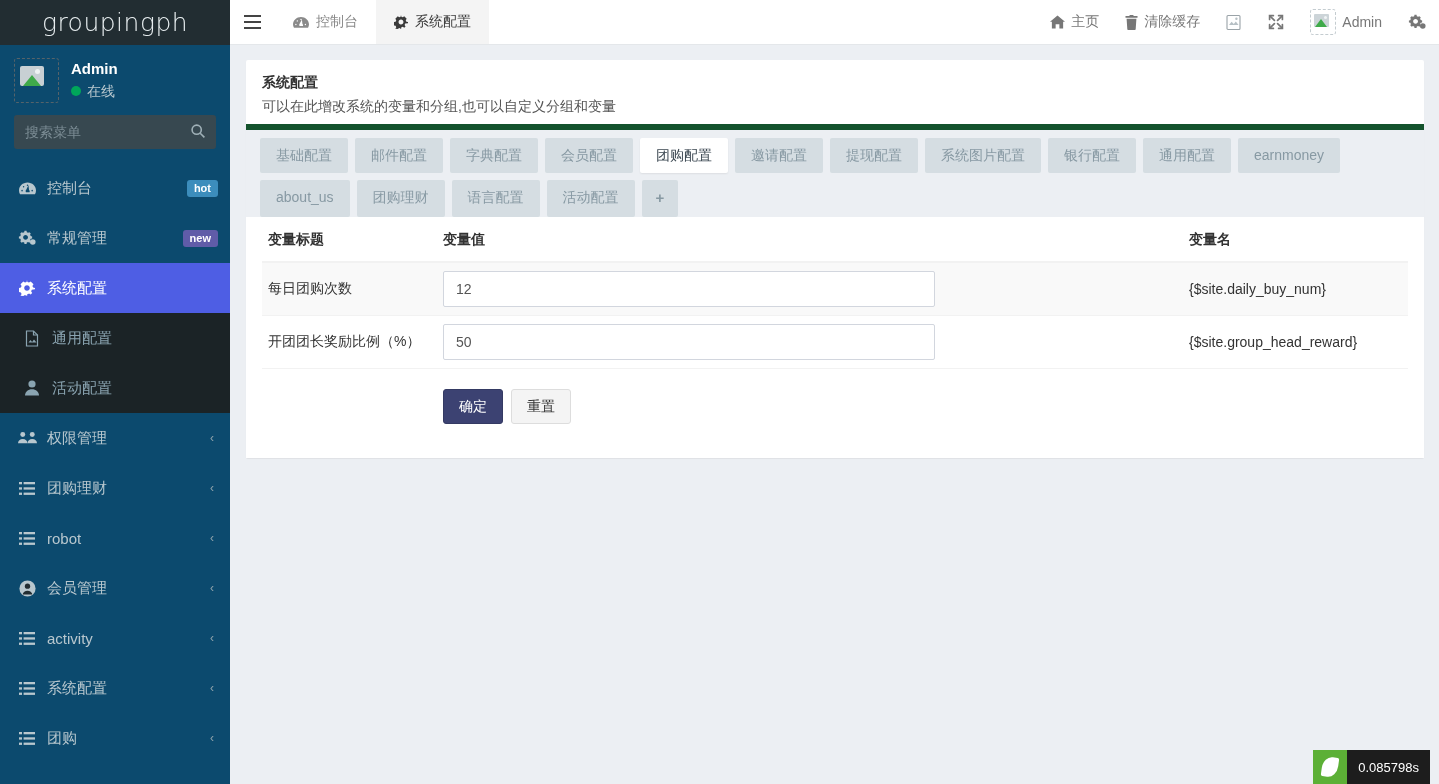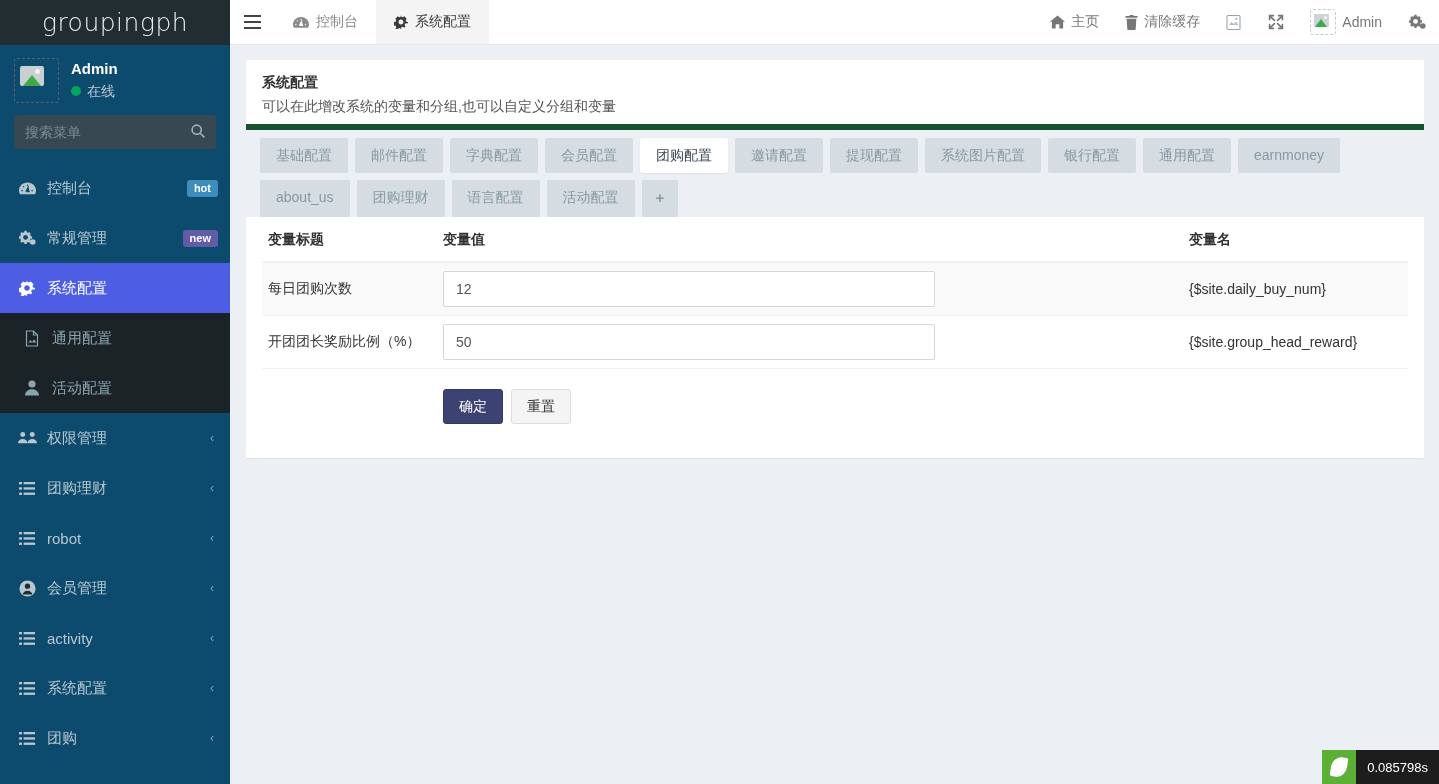--- a/index.html
+++ b/index.html
@@ -247,21 +247,21 @@
     line-height: 1.4;
   }
   .btn-primary { background: #3c4272; color: #fff; border-color: #343a63; }
   .btn-default { background: #f4f4f4; color: #333; border-color: #ddd; }
   .btn-cell { padding-left: 0 !important; }
   tr.btn-tr td { border-bottom: 0; }
 
   
   #debug-badge {
     position: absolute;
-    right: 0; bottom: 0;
+    right: 9px; bottom: 0;
     display: flex; align-items: center;
     height: 34px;
     z-index: 50;
   }
   .leaf-box {
     width: 34px; height: 34px; background: #5cb036;
     display: flex; align-items: center; justify-content: center;
   }
   .leaf {
     width: 16px; height: 20px;

